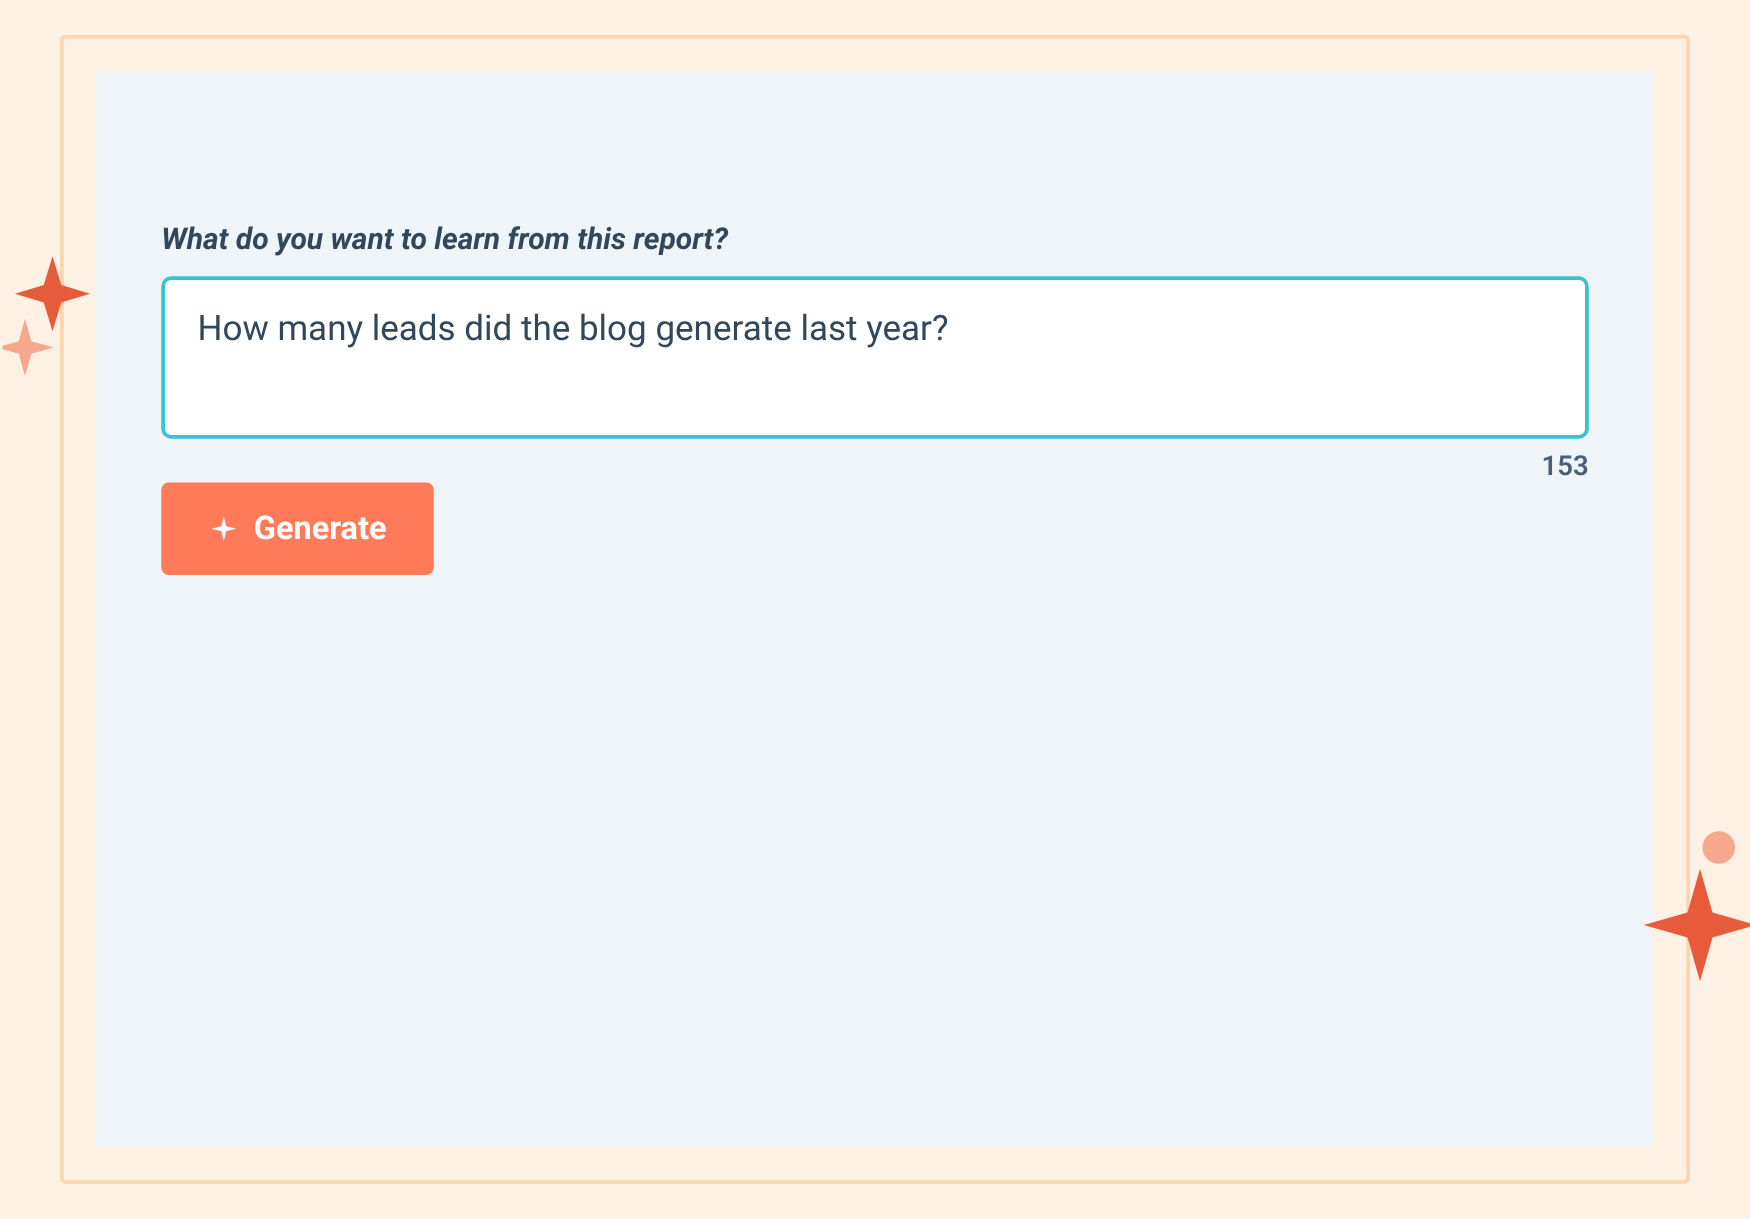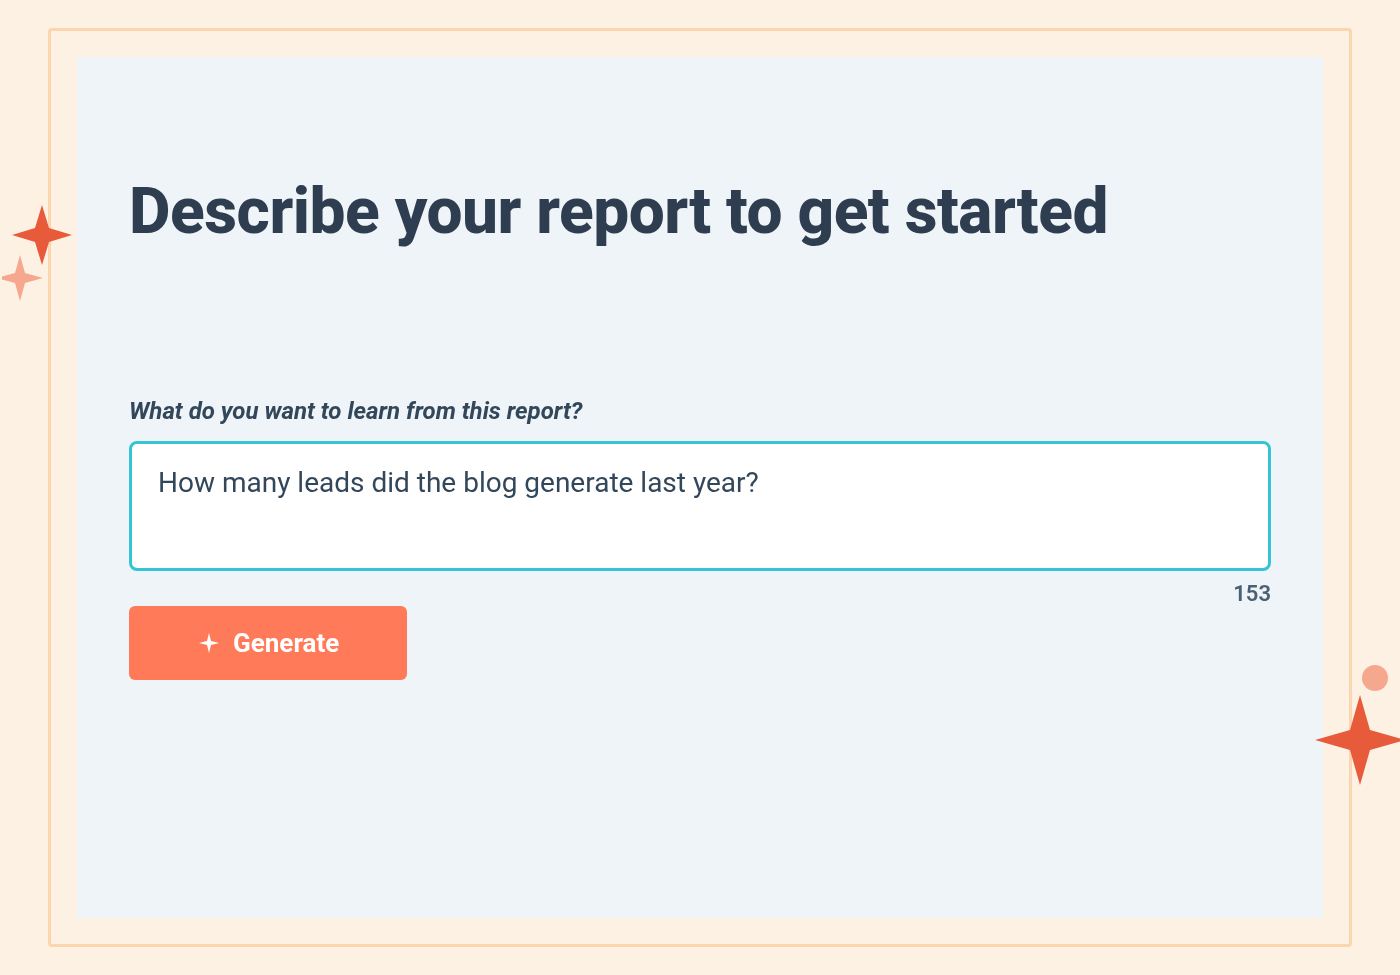--- a/index.html
+++ b/index.html
@@ -68,21 +68,21 @@
     font-weight: 600;
     color: #4c6075;
   }
   .generate-btn {
     display: inline-flex;
     align-items: center;
     gap: 12px;
     background: #ff7a59;
     border: none;
     border-radius: 6px;
-    padding: 22px 68px;
+    padding: 22px 38px;
     font-size: 26px;
     font-weight: 700;
     color: #ffffff;
     cursor: pointer;
     font-family: inherit;
   }
   .sparkle-icon {
     width: 24px; height: 24px;
     display: inline-block;
   }
@@ -91,21 +91,20 @@
   .deco svg { display: block; }
   .deco-left { top: 205px; left: 2px; width: 70px; height: 110px; }
   .deco-right { top: 660px; right: 0px; width: 100px; height: 140px; }
 </style>
 </head>
 <body>
 
 <div class="outer-frame">
   <div class="panel">
 
-    <h1 class="title">Describe your report to get started</h1>
 
     <div class="prompt-label">What do you want to learn from this report?</div>
 
     <textarea class="input-box" style="">How many leads did the blog generate last year?</textarea>
 
     <div class="counter-row">
       <span class="counter">153</span>
     </div>
 
     <button class="generate-btn">

